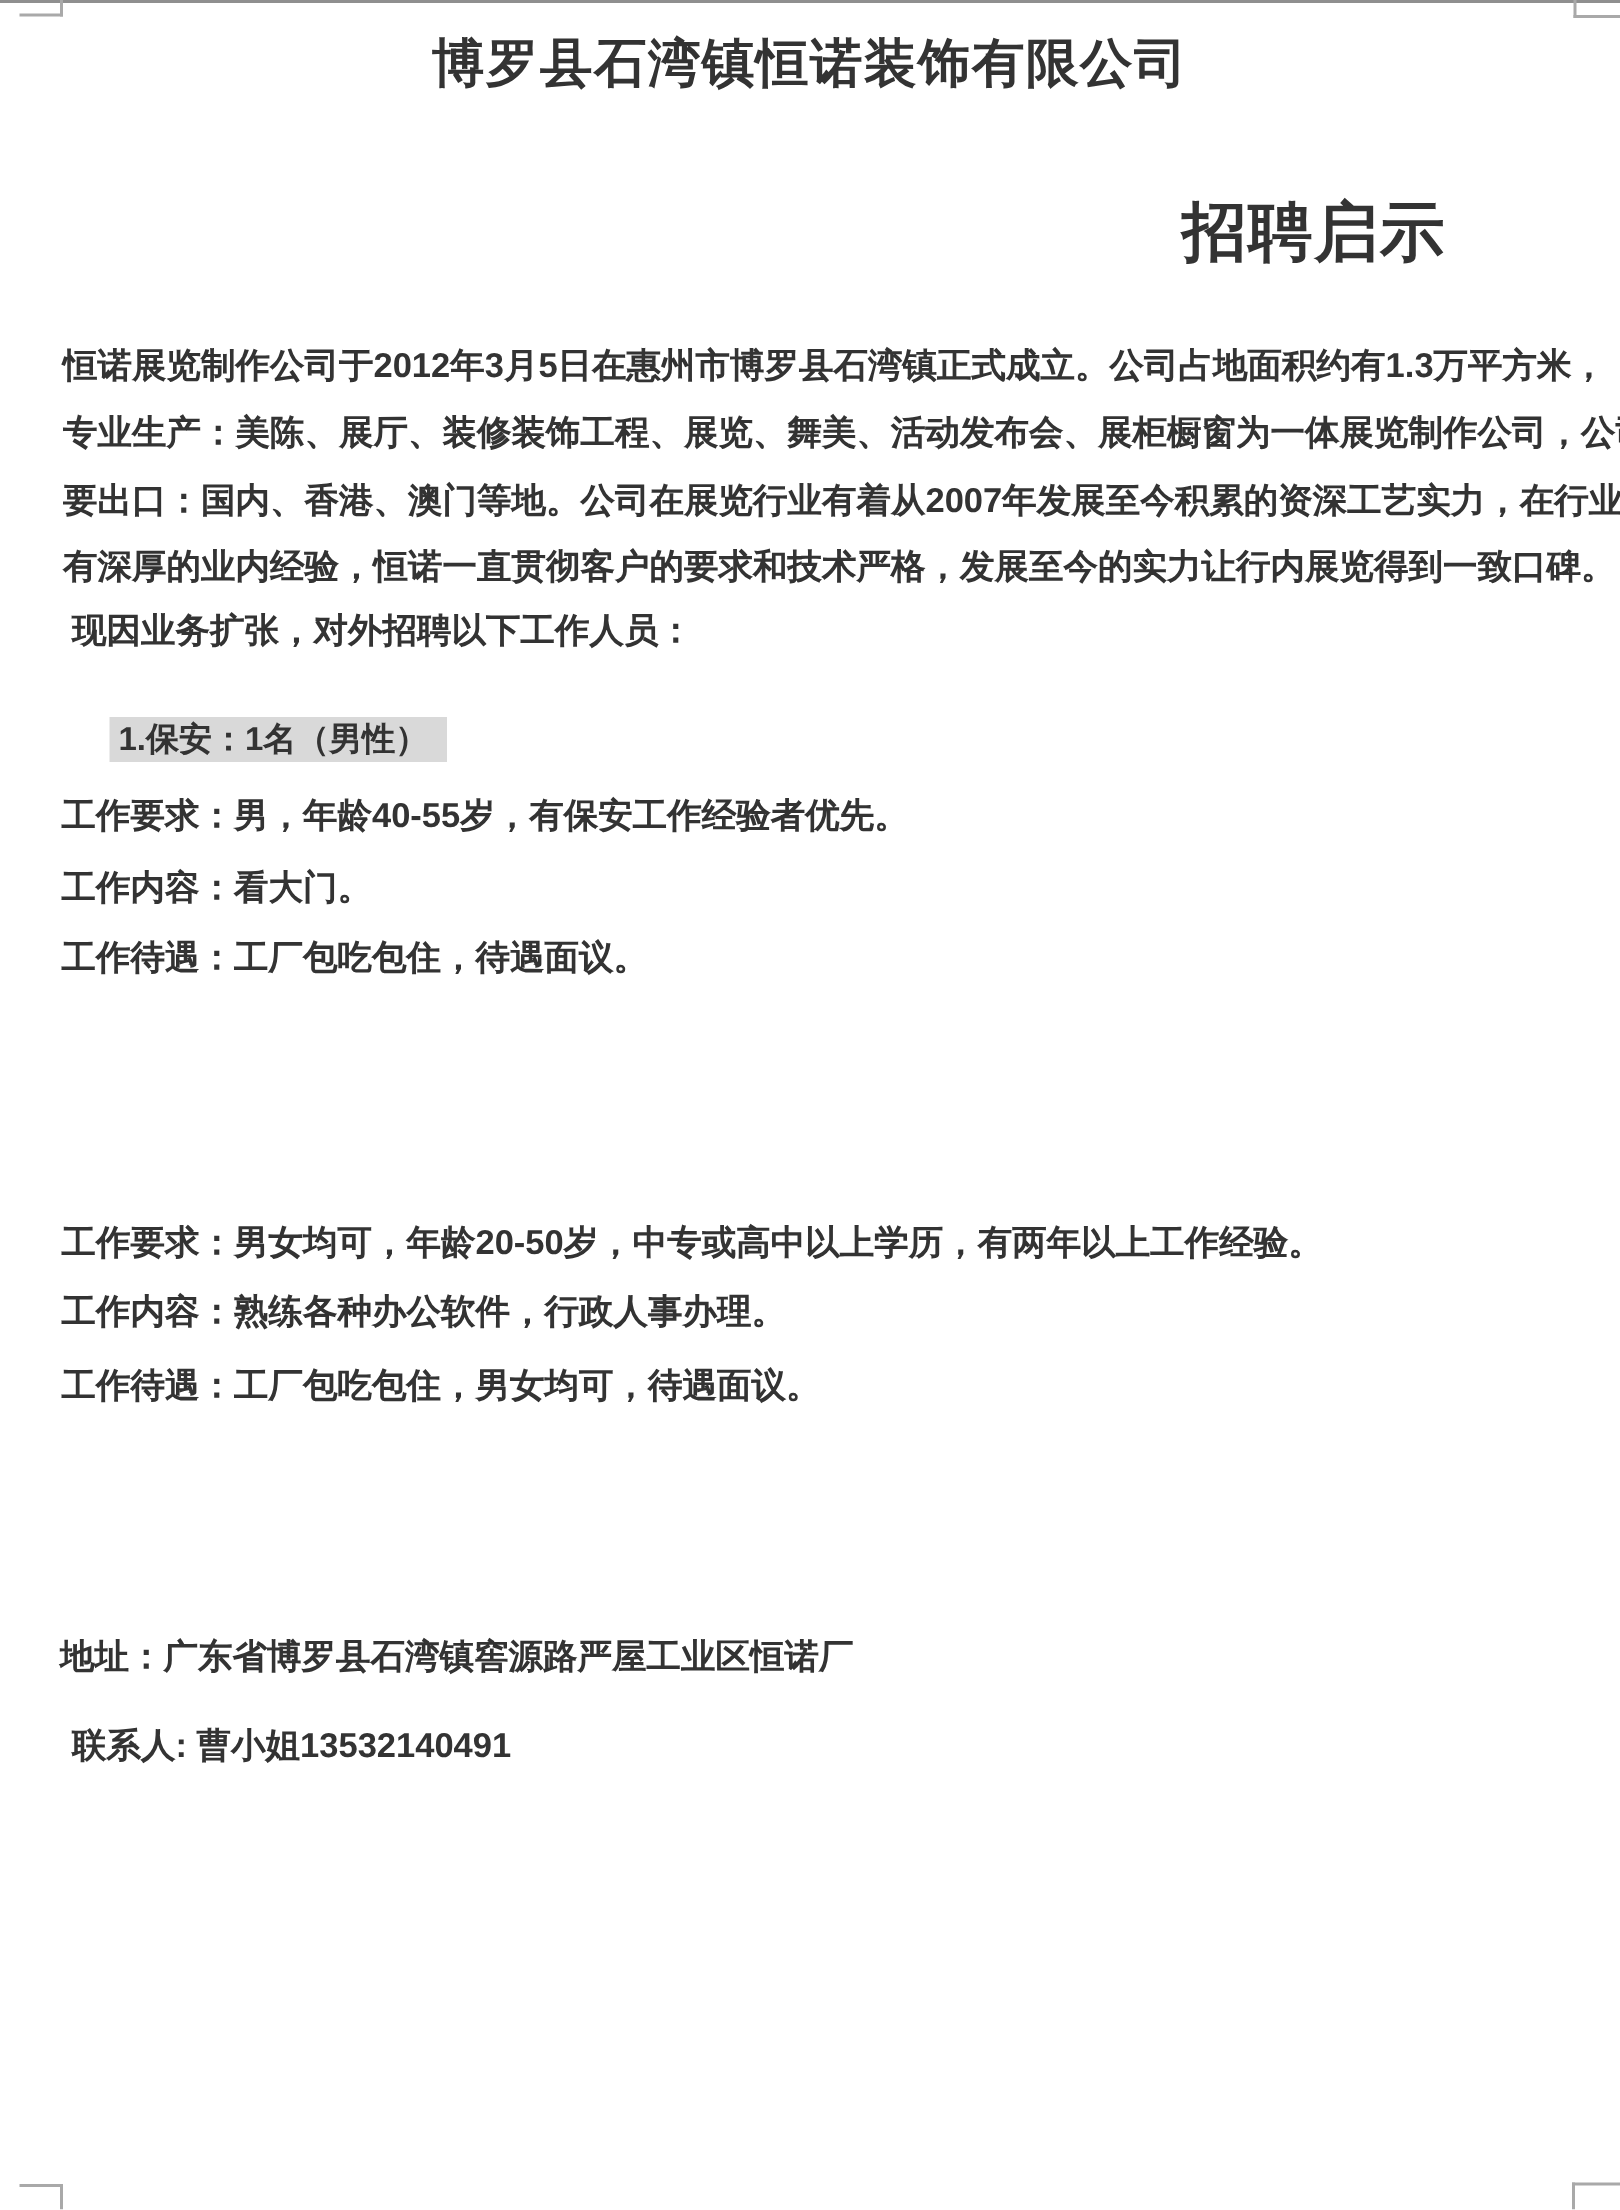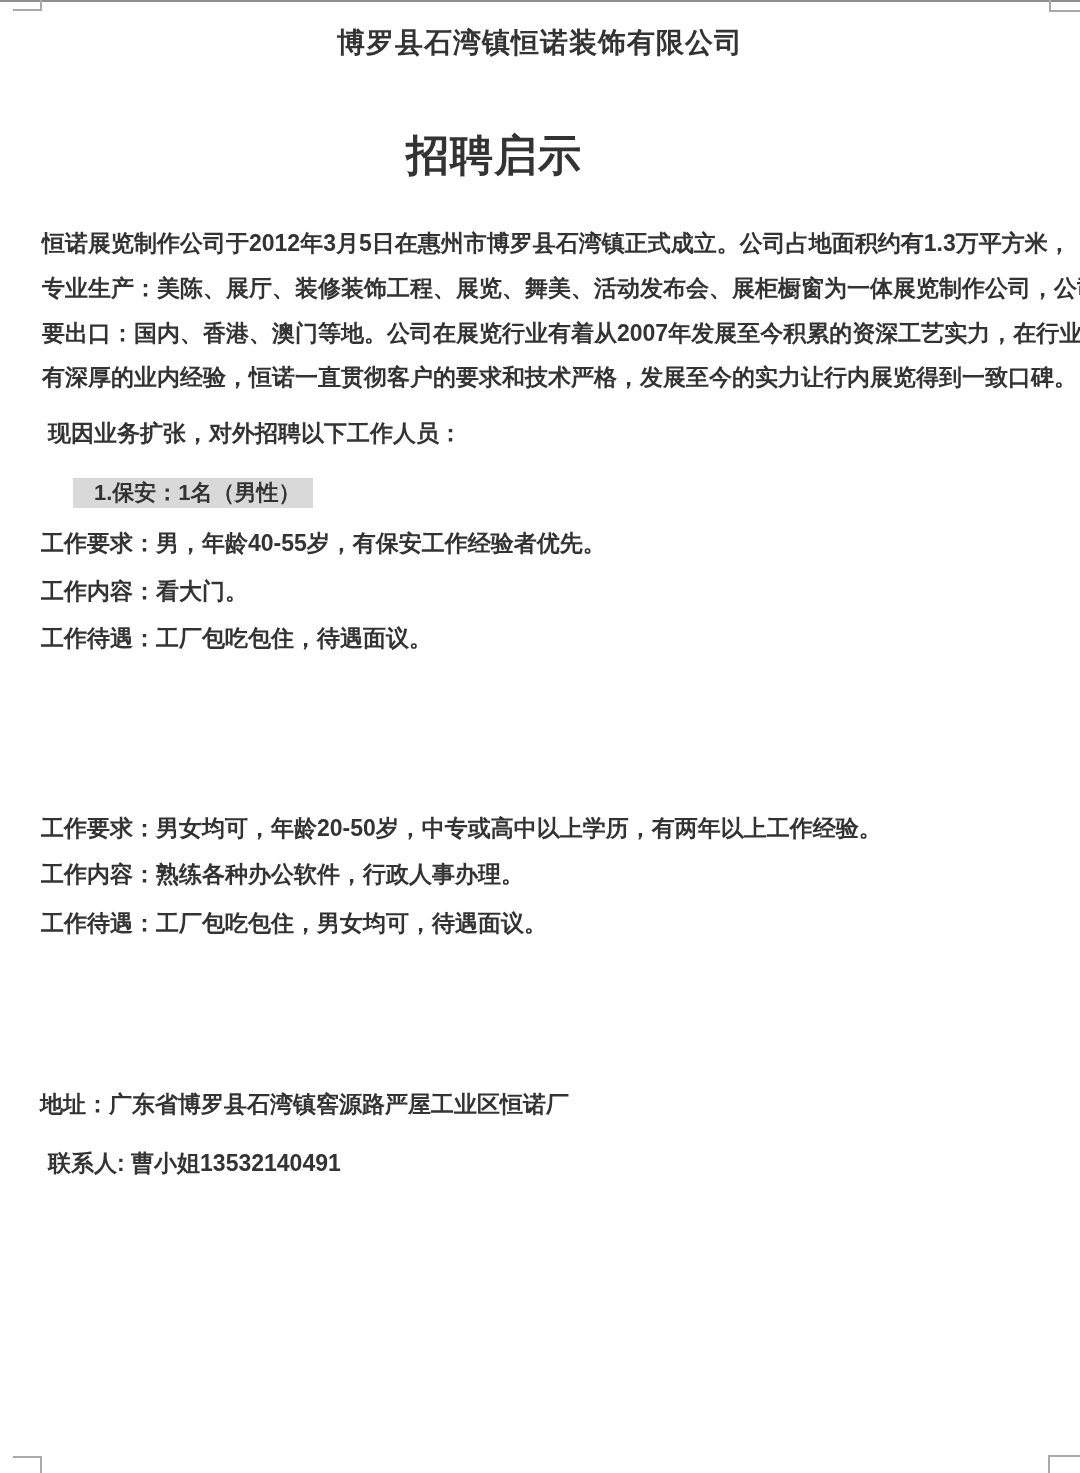--- a/index.html
+++ b/index.html
@@ -32,31 +32,31 @@
     border-right: 2px solid #a9a9a9; border-top: 2px solid #a9a9a9; }
   .mark-br { left: 1048px; top: 1455px; width: 30px; height: 18px;
     border-left: 2px solid #a9a9a9; border-top: 2px solid #a9a9a9; }
 
   .title {
     position: absolute;
     left: 0; top: 12px;
     width: 1080px;
     margin: 0;
     text-align: center;
-    font-size: 28px;
+    font-size: 35px;
     line-height: 62px;
     letter-spacing: 1px;
     white-space: nowrap;
   }
   .subtitle {
     position: absolute;
-    left: 12px; top: 124px;
+    left: 0; top: 124px;
     width: 964px;
     margin: 0;
-    text-align: center;
+    text-align: right;
     font-size: 43px;
     line-height: 62px;
     letter-spacing: 1px;
     white-space: nowrap;
   }
   .line {
     position: absolute;
     margin: 0;
     font-size: 23px;
     line-height: 45px;
@@ -68,30 +68,30 @@
   }
   .intro-line.justify {
     text-align: justify;
     text-align-last: justify;
   }
   .il0 { top: 221px; }
   .il1 { top: 266px; }
   .il2 { top: 311px; }
   .il3 { top: 355px; }
 
-  .recruit { left: 48px; top: 411px; }
+  .recruit { left: 48px; top: 398px; }
 
   .job-heading {
     position: absolute;
     left: 73px;
     margin: 0;
     font-size: 22px;
     line-height: 30px;
     height: 30px;
-    padding: 0 12px 0 21px;
+    padding: 0 12px 0 6px;
     background: #d9d9d9;
     white-space: nowrap;
     display: inline-block;
   }
   .jh1 { top: 478px; }
   .jh2 { top: 763px; }
 
   .detail { left: 41px; }
   .p1-req { top: 521px; }
   .p1-dut { top: 571px; font-family: Liberation Mono, monospace; }

